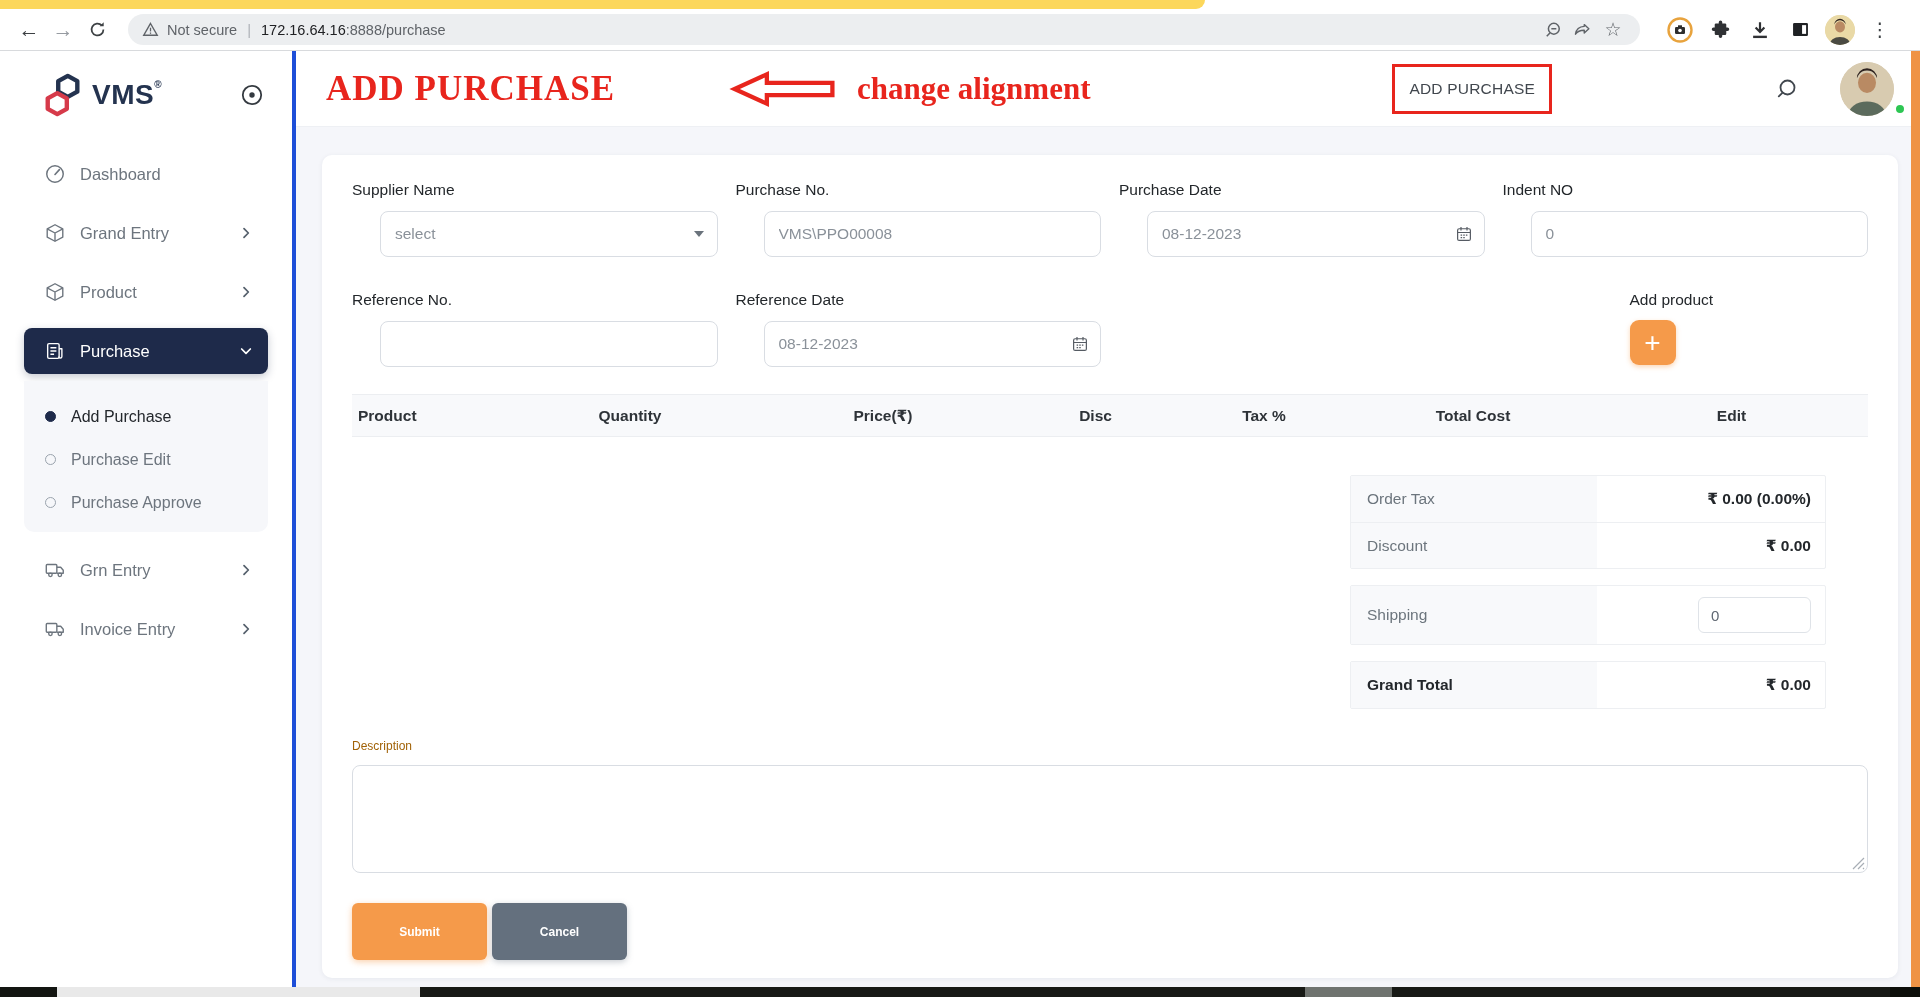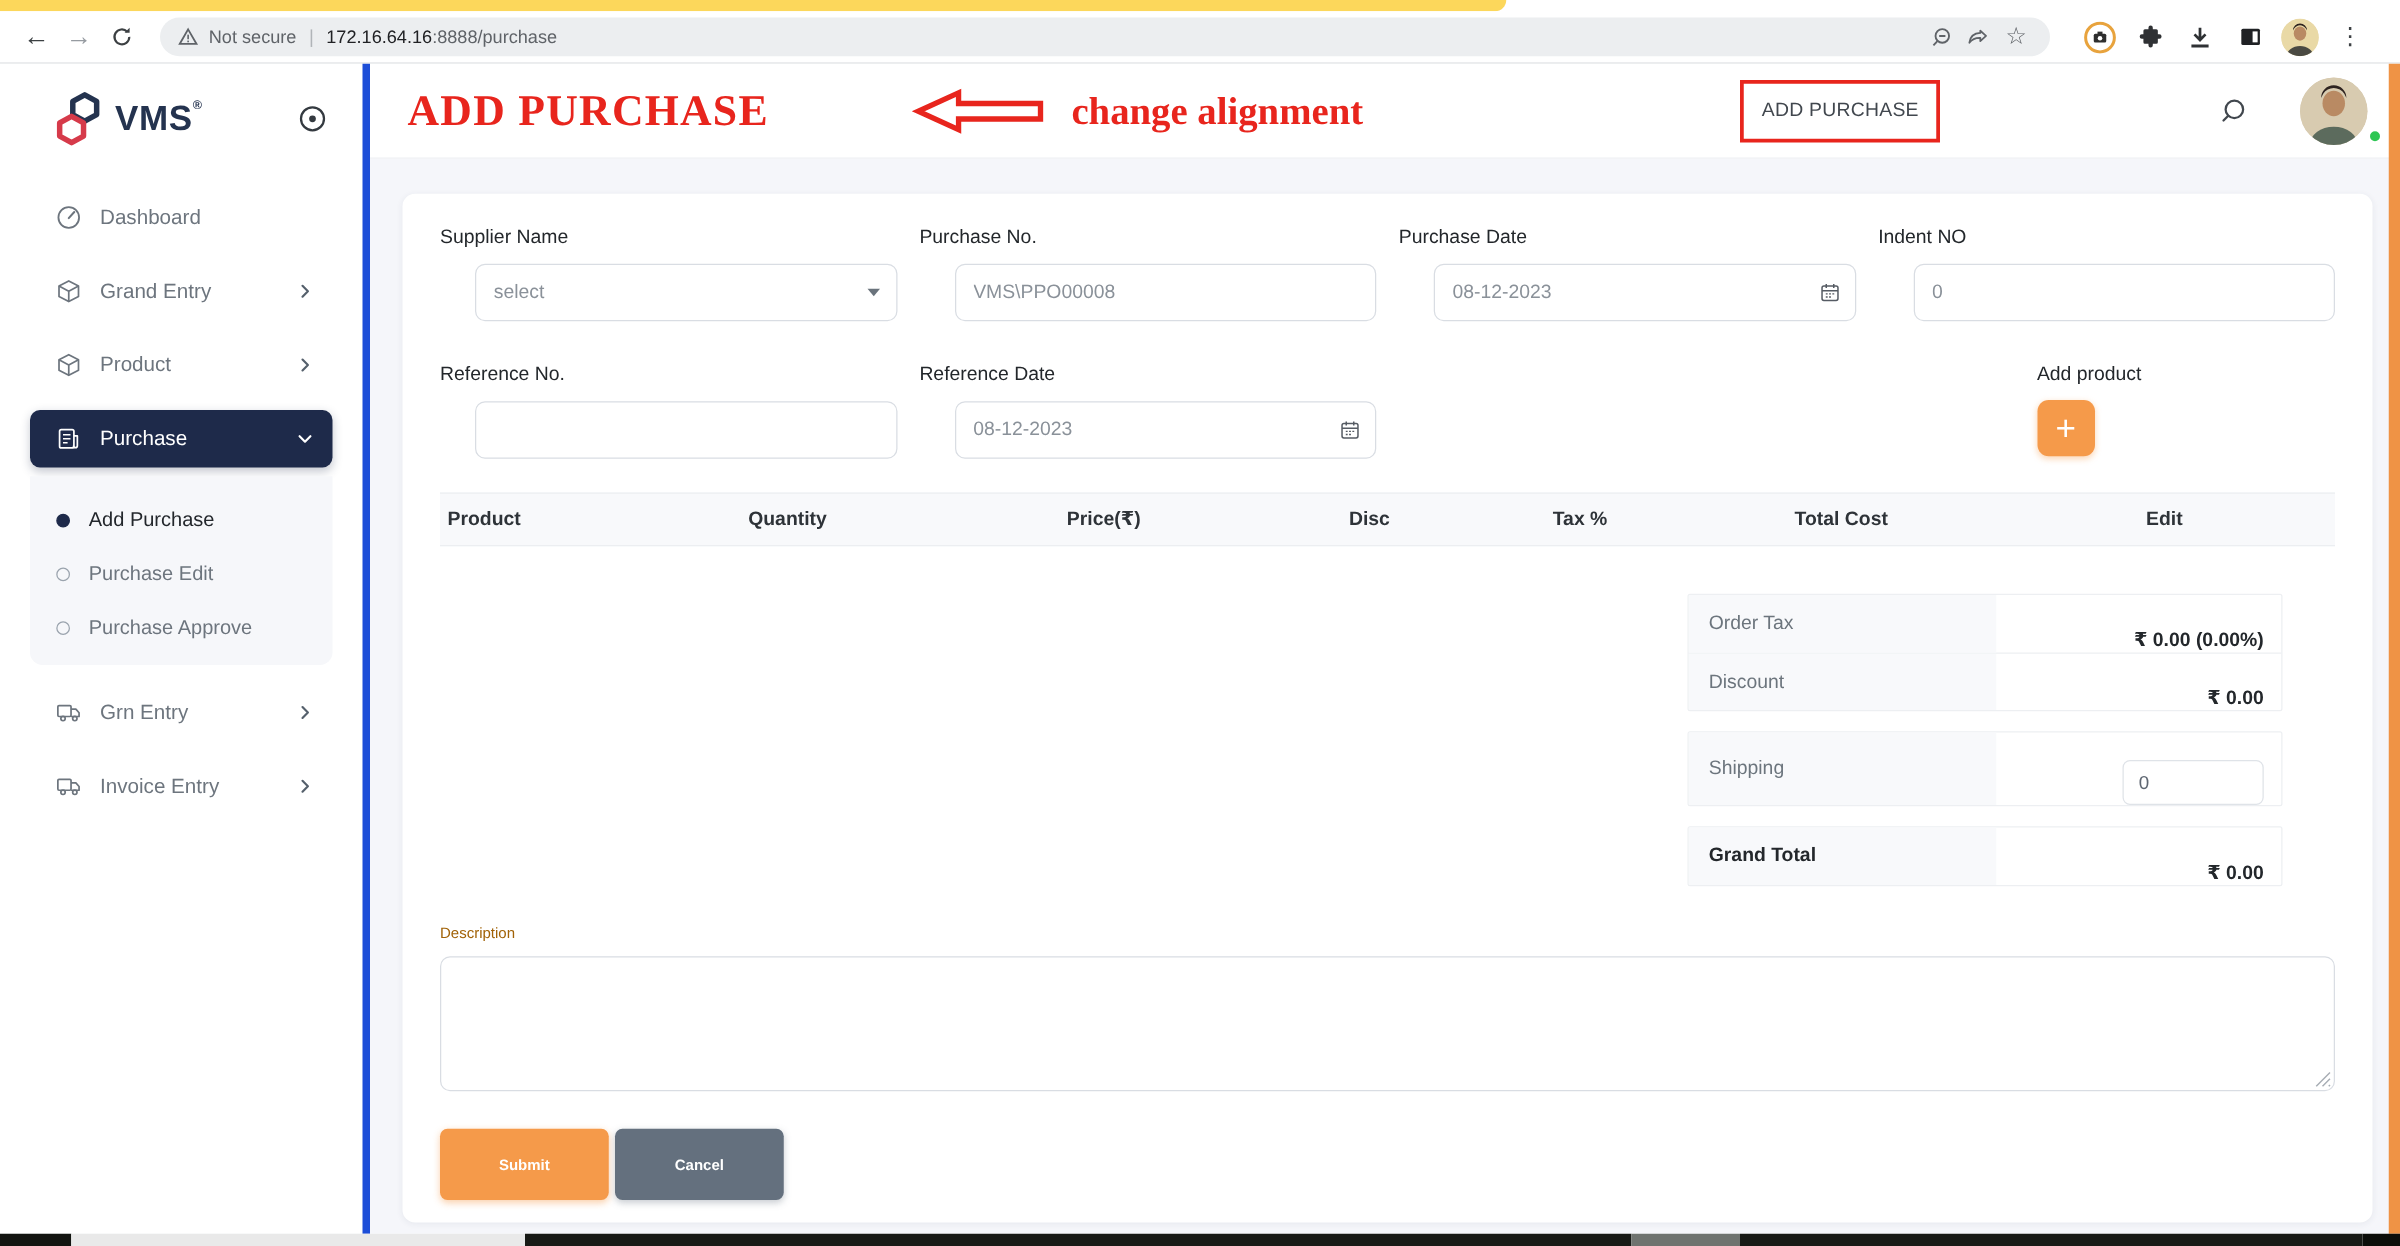--- a/index.html
+++ b/index.html
@@ -22,21 +22,21 @@
   .omni-ic { width:30px; height:30px; display:flex; align-items:center; justify-content:center; flex:none; cursor:pointer; }
   .tb-ic { width:32px; height:32px; display:flex; align-items:center; justify-content:center; margin-left:8px; flex:none; cursor:pointer; }
   .star { font-size:19px; color:#5f6368; }
   .dots { font-size:19px; color:#3c4043; letter-spacing:0; }
   .tb-avatar { width:30px; height:30px; border-radius:50%; overflow:hidden; background:#e9d9a6; }
 
   
   .page { display:flex; height:936px; position:relative; background:#f5f6fa; }
 
   
-  .sidebar { width:296px; background:#fff; border-right:6px solid #1d4ed8; flex:none; }
+  .sidebar { width:296px; background:#fff; border-right:4px solid #1d4ed8; flex:none; }
   .logo-row { height:88px; display:flex; align-items:center; padding:0 28px 0 42px; }
   .logo-hex { width:42px; height:44px; margin-right:8px; }
   .logo-text { font-size:28px; font-weight:800; color:#24334f; letter-spacing:0.5px; }
   .logo-reg { font-size:10px; color:#24334f; vertical-align:top; font-weight:700; }
   .side-toggle { margin-left:auto; width:24px; height:24px; cursor:pointer; }
   .nav { padding:12px 24px 0; }
   .nav-item { height:46px; display:flex; align-items:center; color:#6d757e; font-size:16.5px; padding:0 14px 0 20px; margin-bottom:13px; border-radius:8px; cursor:pointer; }
   .nav-item .nicon { width:22px; height:22px; margin-right:14px; flex:none; color:#6d757e; }
   .nav-item .chev { margin-left:auto; width:16px; height:16px; color:#55606c; }
   .nav-item.active { background:#1e2a4a; color:#fff; box-shadow:0 3px 8px rgba(30,42,74,0.25); }
@@ -80,21 +80,21 @@
   .th { text-align:center; }
   .th.c1 { width:148px; text-align:left; padding-left:6px; }
   .th.c2 { width:260px; } .th.c3 { width:246px; } .th.c4 { width:179px; }
   .th.c5 { width:158px; } .th.c6 { width:260px; } .th.c7 { width:257px; }
   .tbody-empty { height:38px; }
 
   
   .summary { width:476px; margin-left:auto; margin-right:42px; }
   .sgroup { border:1px solid #edeff2; border-radius:2px; }
   .sgroup + .sgroup { margin-top:16px; }
-  .srow { display:flex; align-items:flex-end; min-height:46px; }
+  .srow { display:flex; align-items:center; min-height:46px; }
   .srow + .srow { border-top:1px solid #edeff2; }
   .srow .slabel { width:246px; align-self:stretch; display:flex; align-items:center; background:#f8f9fb; padding:0 16px; font-size:15.5px; color:#6c757d; }
   .srow .sval { flex:1; text-align:right; padding-right:14px; font-size:15.5px; font-weight:700; color:#23272b; }
   .srow.ship { min-height:58px; }
   .ship-inp { width:113px; height:36px; border:1px solid #dfe3e8; border-radius:6px; padding:0 12px; font-size:15px; color:#5f6772; outline:none; font-family:inherit; }
   .srow.gt .slabel { font-weight:700; color:#23272b; }
 
   
   .desc-label { margin-top:30px; font-size:12px; color:#a16207; }
   .desc-wrap { position:relative; margin-top:12px; }

